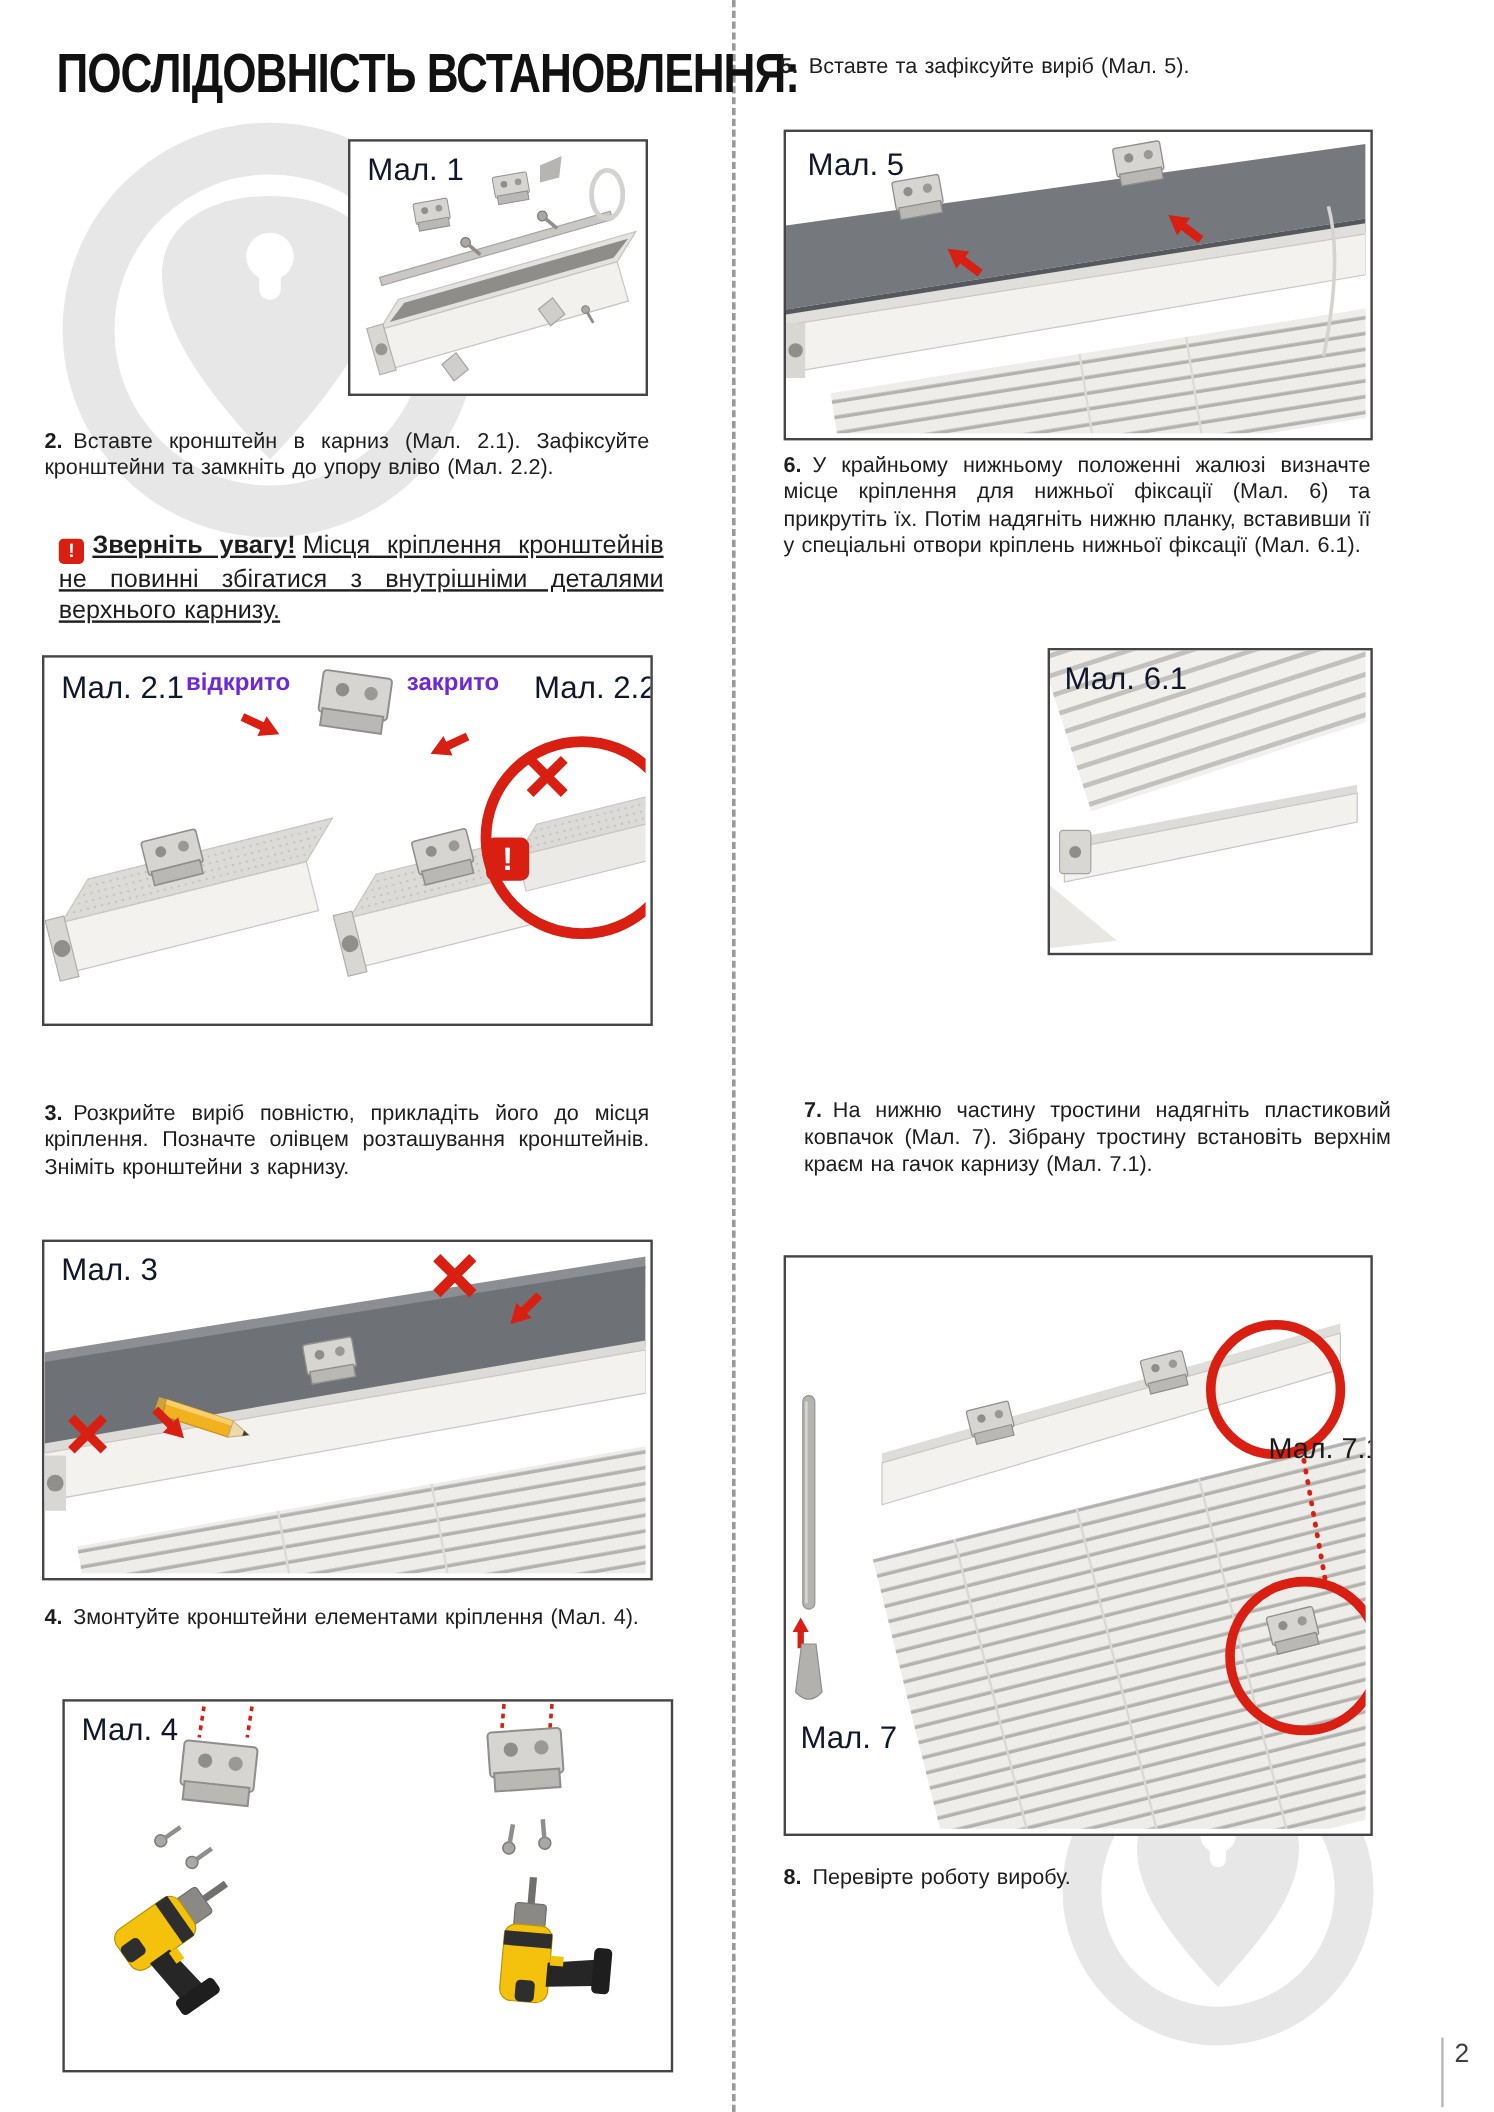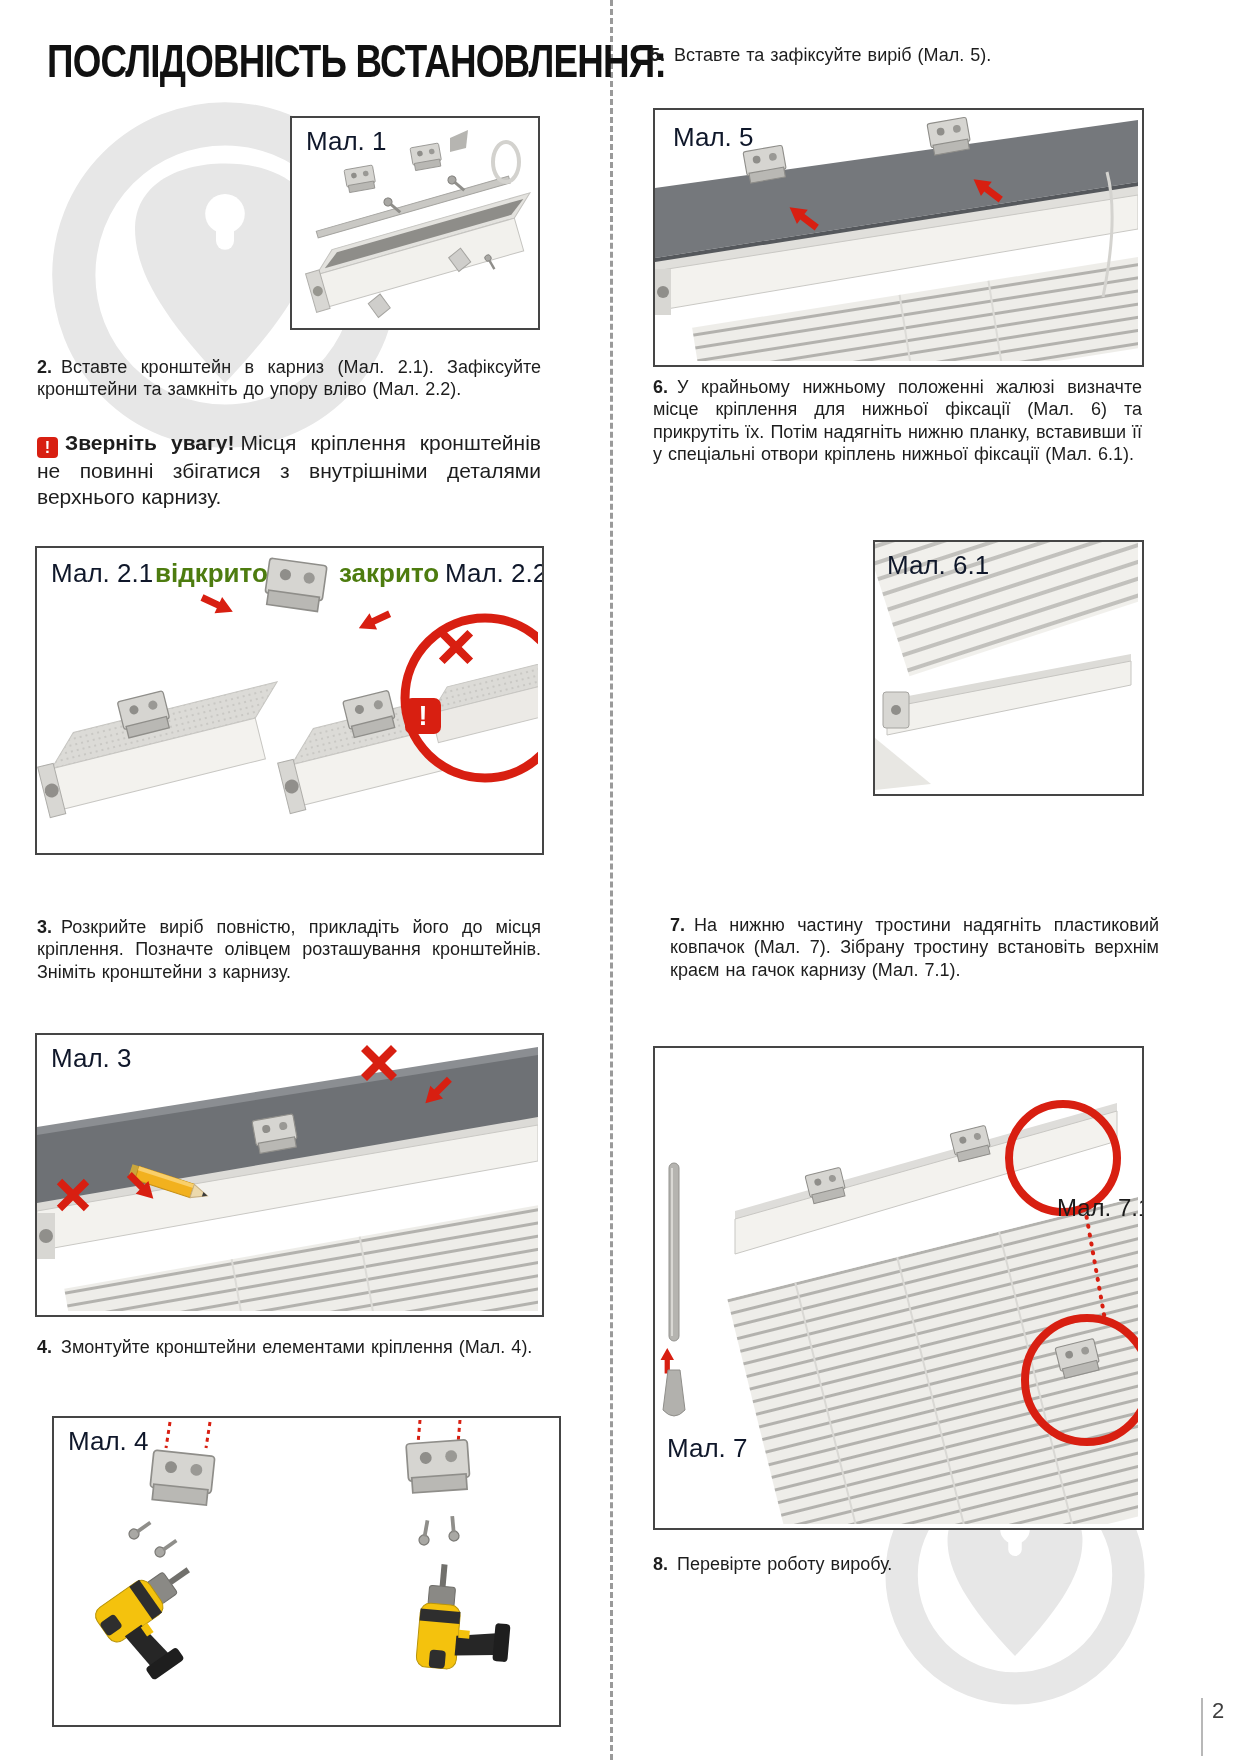--- a/index.html
+++ b/index.html
@@ -4,28 +4,28 @@
 <style>
   html,body{margin:0;padding:0;background:#888;}
   .page{position:relative;width:1245px;height:1760px;background:#ffffff;overflow:hidden;
         font-family:"Liberation Sans",sans-serif;color:#1d1d1d;}
   .abs{position:absolute;}
   .doc-title{font-size:46px;font-weight:800;letter-spacing:-1px;white-space:nowrap;
              transform:scaleX(0.80);transform-origin:left top;color:#111;}
   .step{font-size:18px;line-height:1.24;text-align:justify;word-spacing:1px;margin:0;}
   .step .num{font-weight:700;margin-right:9px;}
   .oneline{text-align:left;}
-  .warn{font-size:21px;line-height:1.24;text-align:justify;word-spacing:1px;margin:0;}
+  .warn{font-size:21px;line-height:1.24;text-align:justify;word-spacing:1px;margin:12px;text-decoration:underline;}
   .warn .wlabel{font-weight:700;margin-right:6px;}
   .warn-icon{display:inline-block;width:21px;height:21px;border-radius:4px;background:#d81f11;
              color:#fff;font-weight:700;font-size:16px;line-height:21px;text-align:center;
              vertical-align:-3px;margin-right:7px;}
   .figbox{position:absolute;border:2px solid #454545;background:#fff;overflow:hidden;}
   .figlabel{position:absolute;font-size:26px;color:#0f172a;white-space:nowrap;z-index:5;}
-  .redword{position:absolute;font-size:26px;font-weight:700;color:#4d7c0f;white-space:nowrap;z-index:5;}
+  .redword{position:absolute;font-size:20px;font-weight:700;color:#6d28d9;white-space:nowrap;z-index:5;}
   .divider{position:absolute;top:0;height:1760px;width:0;border-left:3px dashed #9a9a9a;}
   .pageline{position:absolute;width:2px;height:58px;background:#b8b8b8;}
   .pagenum{position:absolute;font-size:22px;color:#3e3e3e;}
   .badge{position:absolute;width:36px;height:36px;border-radius:7px;background:#d81f11;color:#fff;
          font-weight:800;font-size:27px;line-height:36px;text-align:center;z-index:6;}
   .fig71label{position:absolute;font-size:24px;color:#1b1b1b;white-space:nowrap;z-index:6;}
   svg{display:block;}
 </style>
 </head>
 <body>

